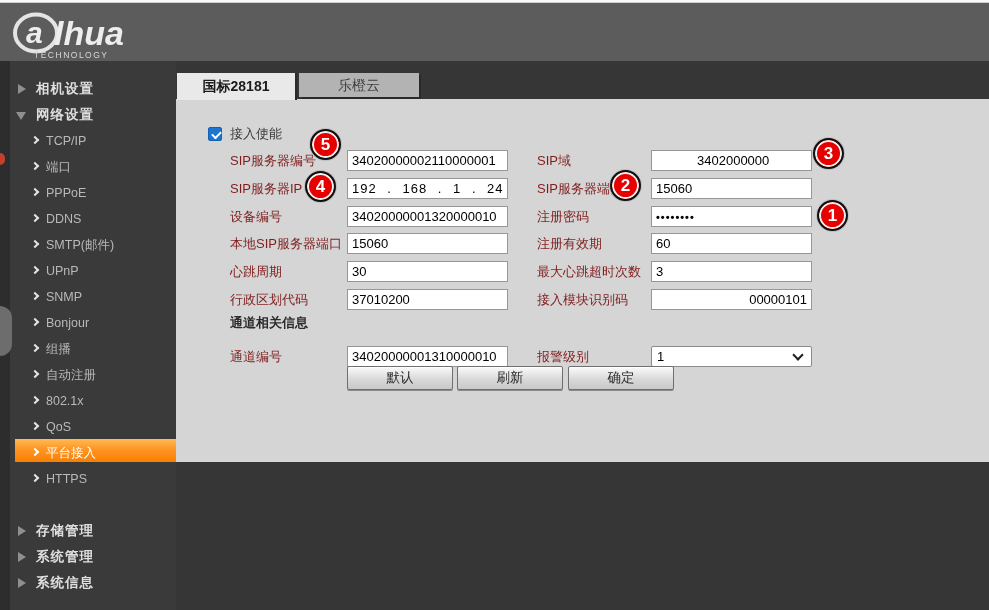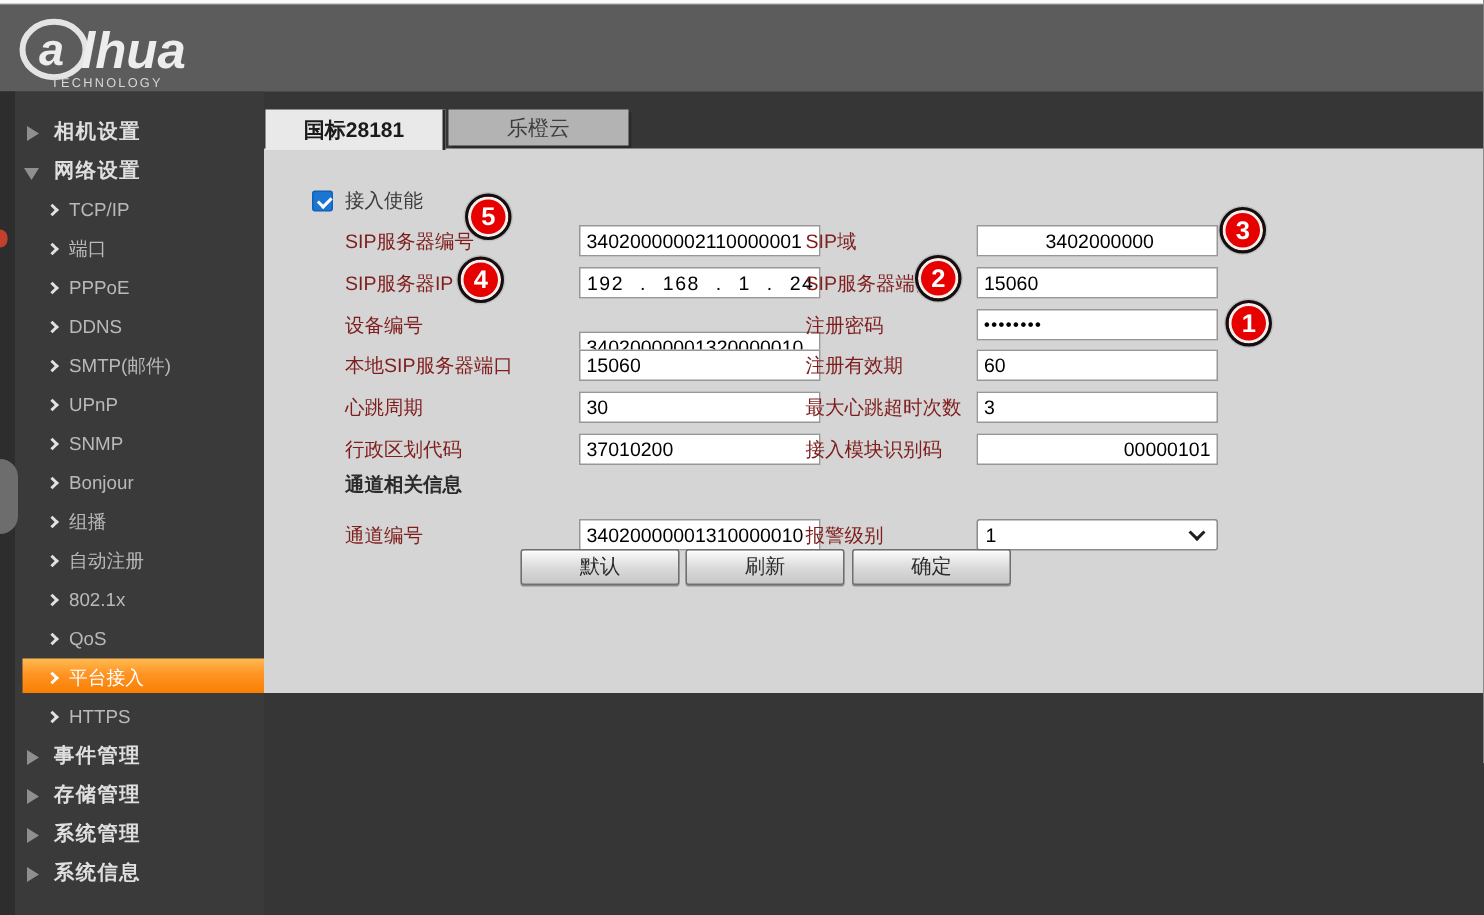--- a/index.html
+++ b/index.html
@@ -37,21 +37,21 @@
   .panel { position:absolute; left:176px; top:99px; width:813px; height:363px; background:#d5d5d5; }
 
   .enable-row { position:absolute; left:32px; top:27px; height:15px; display:flex; align-items:center; }
   .checkbox { position:relative; width:14px; height:14px; background:#1b76d2; border:1px solid #1261b4; border-radius:2px; cursor:pointer; }
   .checkbox::after { content:""; position:absolute; left:2.5px; top:3px; width:7px; height:4px; border-left:2px solid #fff; border-bottom:2px solid #fff; transform:rotate(-45deg); }
   .enable-label { margin-left:8px; font-size:13px; color:#3c3c3c; }
 
   .f-label { position:absolute; height:21px; line-height:21px; font-size:13px; color:#7f1d1d; white-space:nowrap; }
   .lab-l { left:54px; } .lab-r { left:361px; }
   .f-input { position:absolute; height:21px; width:161px; border:1px solid #979797; background:#fff; font-family:"Liberation Sans",sans-serif; font-size:13px; color:#000; padding:0 4px; }
-  .in-l { left:171px;margin-left:39px; } .in-r { left:475px; }
+  .in-l { left:171px; } .in-r { left:475px; }
   .ip-input { word-spacing:6px; letter-spacing:1px; }
   .pw-input { font-weight:bold; font-size:11px; letter-spacing:1px; }
 
   .section-title { position:absolute; left:54px; top:215px; font-size:13px; font-weight:bold; color:#2b2b2b; }
 
   .select-box { position:absolute; left:475px; width:161px; height:21px; background:#fff; border:1px solid #8b8b8b; border-radius:2px; font-size:13px; color:#000; line-height:19px; padding-left:5px; cursor:pointer; }
   .select-box .sel-chev { position:absolute; right:9px; top:4px; width:8px; height:8px; border-right:2px solid #1f1f1f; border-bottom:2px solid #1f1f1f; transform:rotate(45deg); }
 
   .btn { position:absolute; top:267px; width:106px; height:24px; background:linear-gradient(180deg,#fbfbfb,#d9d9d9 55%,#c8c8c8); border:1px solid #6f6f6f; box-shadow:0 1px 0 #8a8a8a, inset 0 1px 0 #ffffff; border-radius:2px; font-size:13.5px; color:#2c2c2c; cursor:pointer; font-family:"Liberation Sans",sans-serif; }
 
@@ -137,24 +137,20 @@
     <div class="side-row active" style="top:378px">
       <span class="hl"></span>
       <span class="chev"></span>
       <span class="sub-label">平台接入</span>
     </div>
     <div class="side-row" style="top:404px">
       <span class="chev"></span>
       <span class="sub-label">HTTPS</span>
     </div>
 
-    <div class="side-row" style="top:430px">
-      <span class="tri-right"></span>
-      <span class="top-label">事件管理</span>
-    </div>
     <div class="side-row" style="top:456px">
       <span class="tri-right"></span>
       <span class="top-label">存储管理</span>
     </div>
     <div class="side-row" style="top:482px">
       <span class="tri-right"></span>
       <span class="top-label">系统管理</span>
     </div>
     <div class="side-row" style="top:508px">
       <span class="tri-right"></span>
@@ -185,21 +181,21 @@
 
     <div>
       <span class="f-label lab-l" style="top:79px">SIP服务器IP</span>
       <input class="f-input in-l ip-input" style="top: 79px;" value="192 . 168 . 1 . 242">
       <span class="f-label lab-r" style="top:79px">SIP服务器端口</span>
       <input class="f-input in-r" style="top: 79px;" value="15060">
     </div>
 
     <div>
       <span class="f-label lab-l" style="top:107px">设备编号</span>
-      <input class="f-input in-l" style="top: 122px;" value="34020000001320000010">
+      <input class="f-input in-l" style="top: 107px;" value="34020000001320000010">
       <span class="f-label lab-r" style="top:107px">注册密码</span>
       <input class="f-input in-r pw-input" style="top: 107px;" value="••••••••">
     </div>
 
     <div>
       <span class="f-label lab-l" style="top:134px">本地SIP服务器端口</span>
       <input class="f-input in-l" style="top: 134px;" value="15060">
       <span class="f-label lab-r" style="top:134px">注册有效期</span>
       <input class="f-input in-r" style="top: 134px;" value="60">
     </div>

